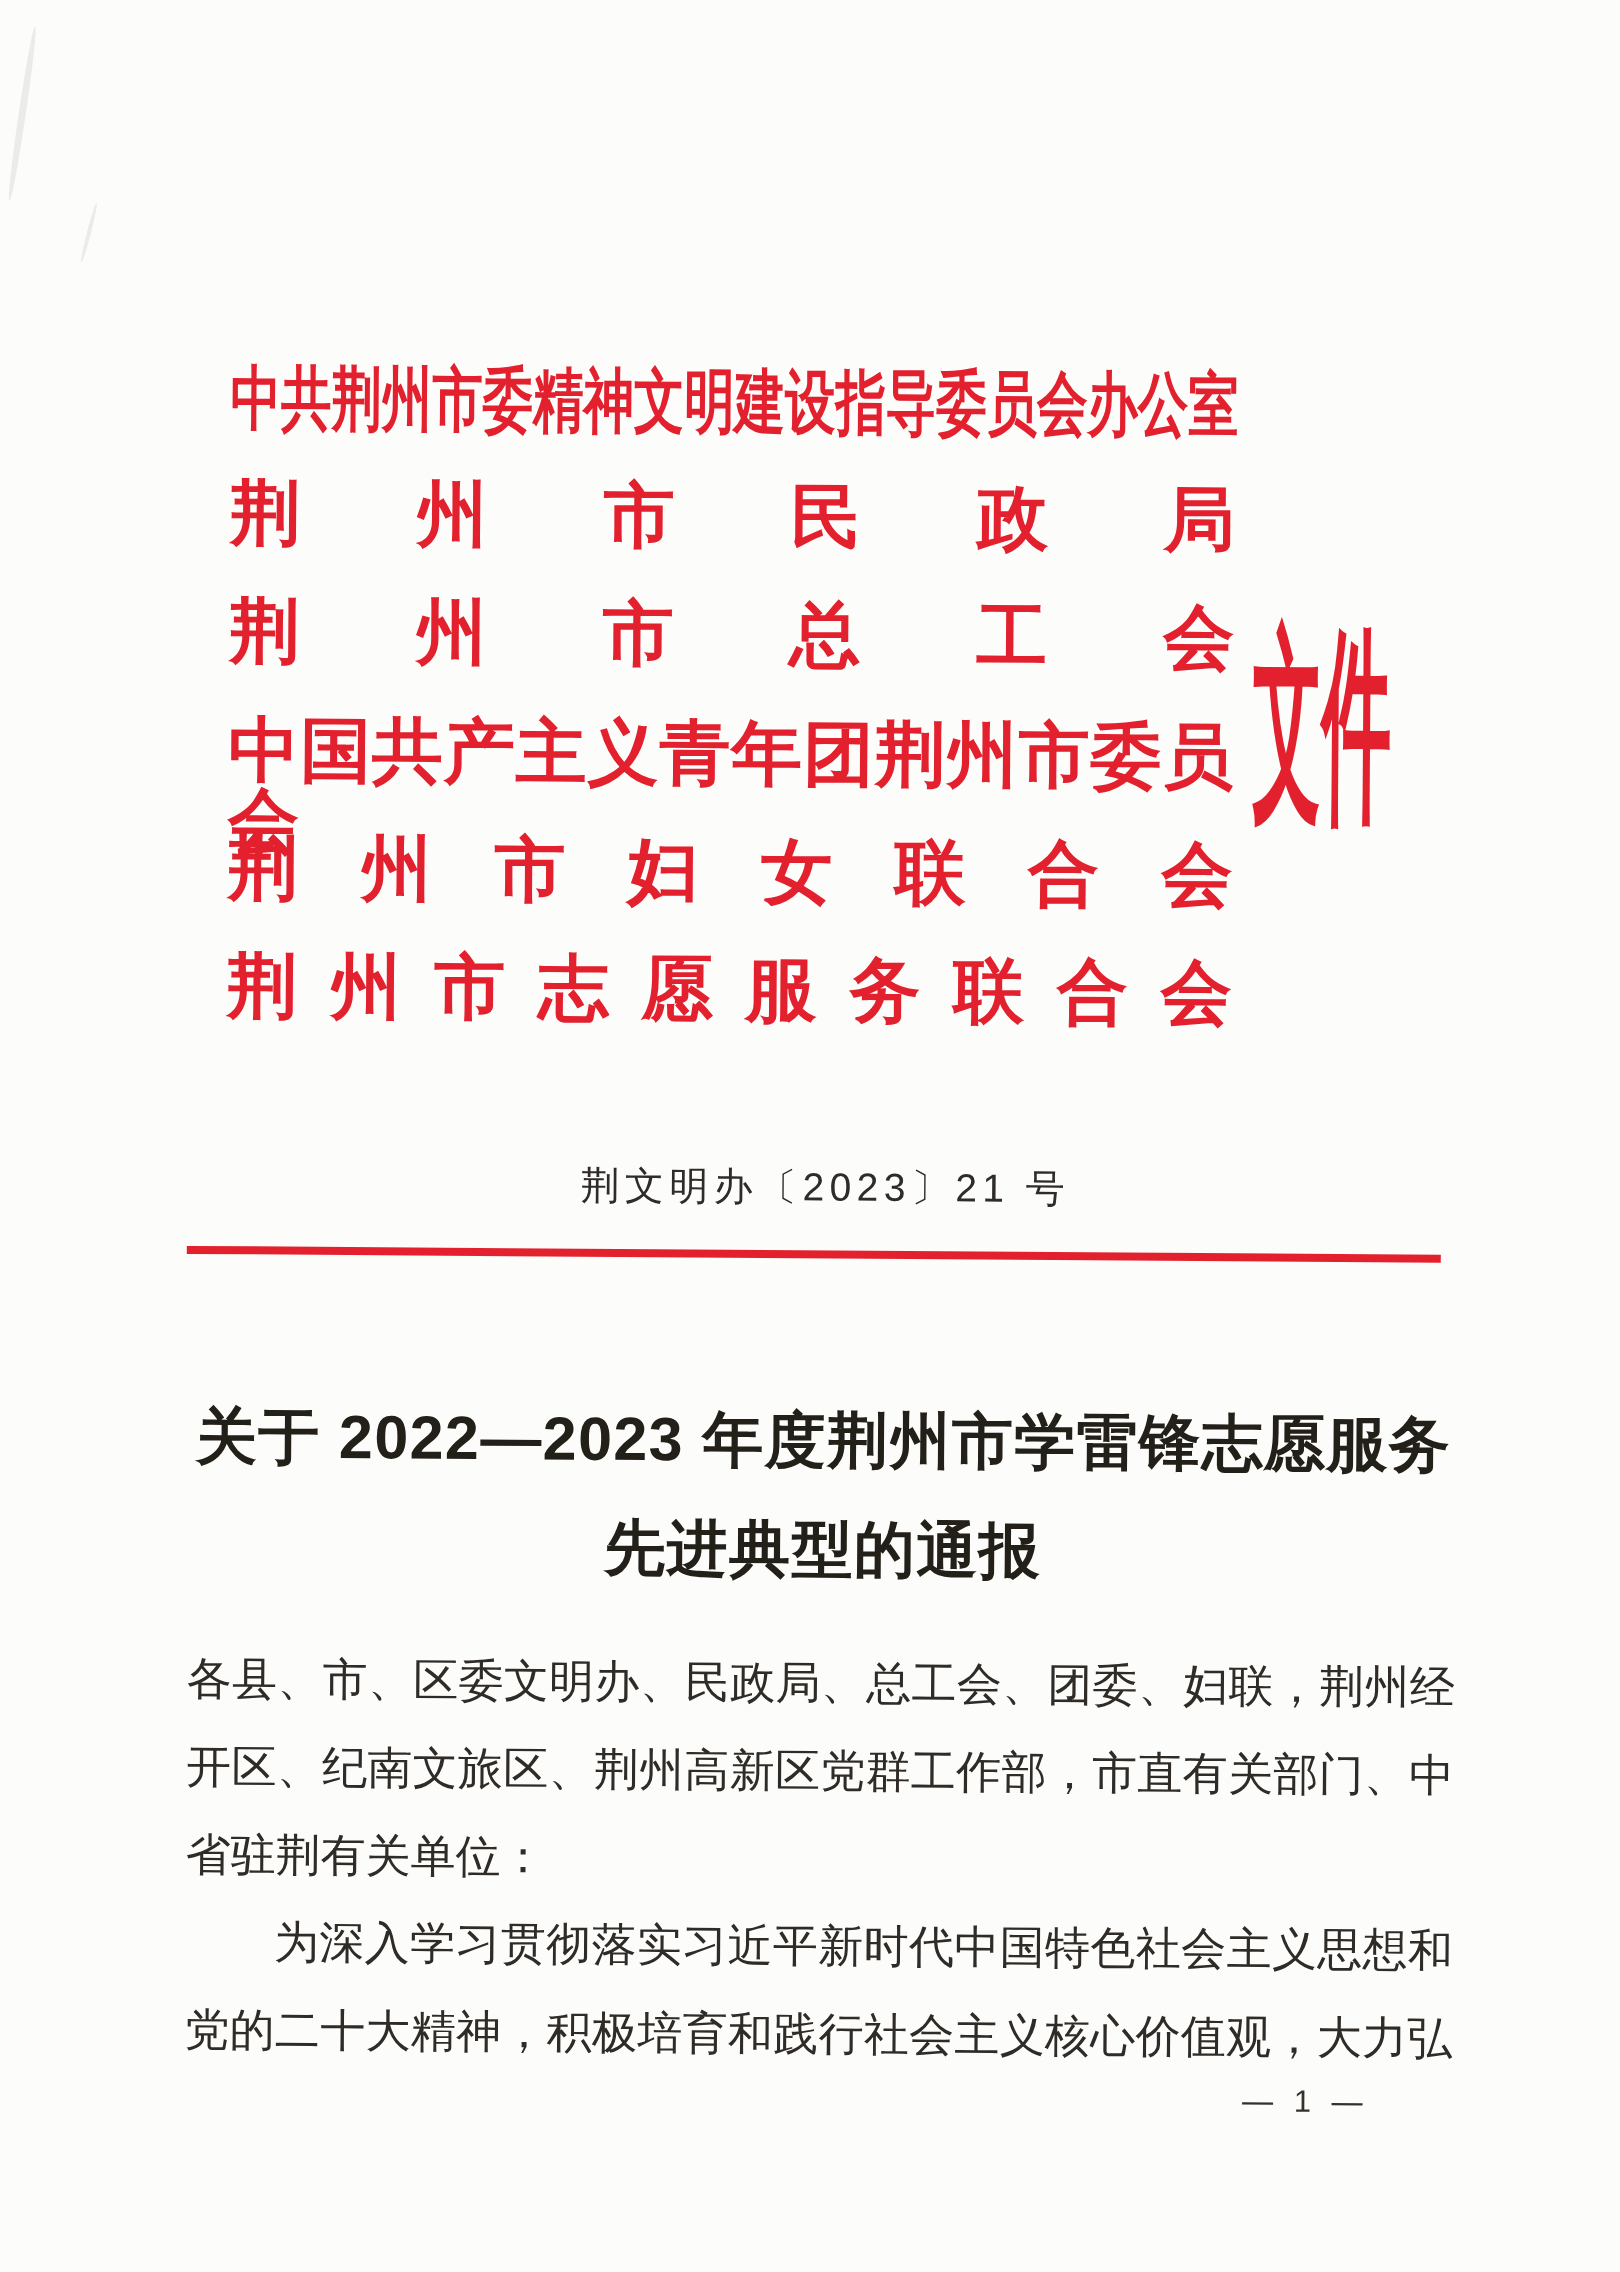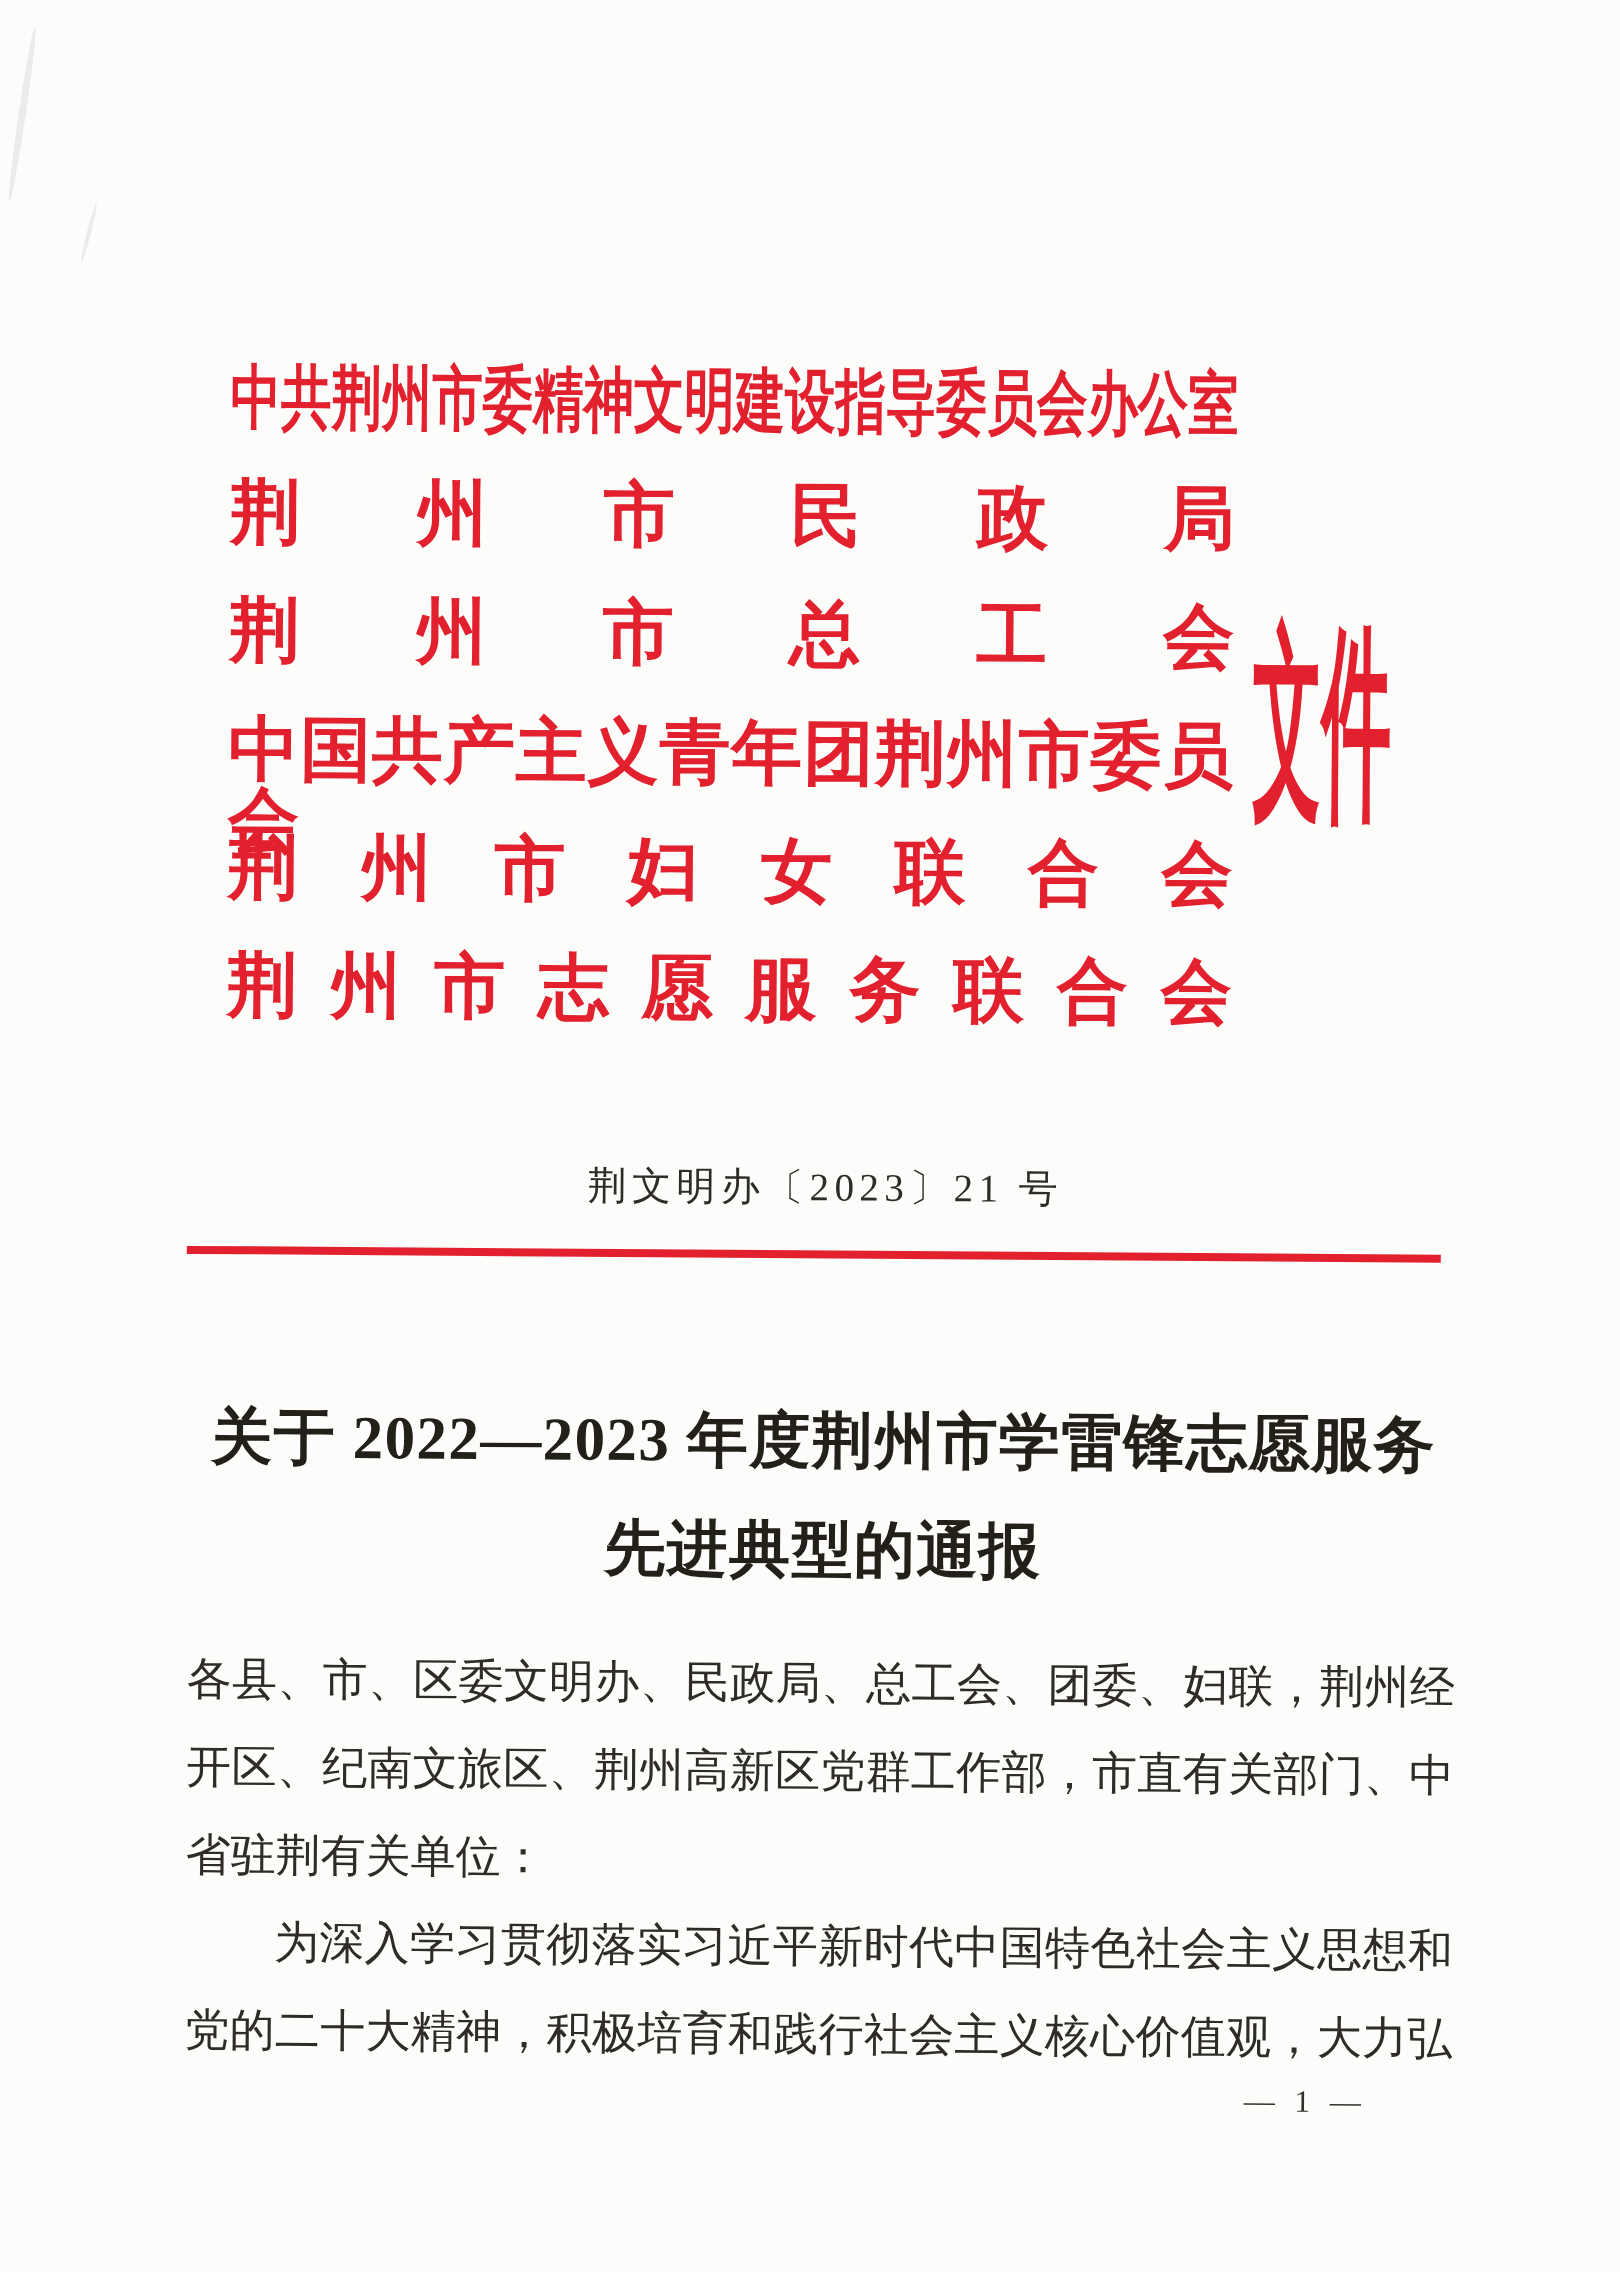--- a/index.html
+++ b/index.html
@@ -2,21 +2,21 @@
 <html style="--red: #e3202e;font-size:10.8px"><head>
 <meta charset="utf-8">
 <style>
   html,body{margin:0;padding:0;background:#e9e9e7;}
   .page{
     position:relative;
     width:1620px;height:2273px;
     margin:0 auto;
     background:#fcfcfa;
     overflow:hidden;
-    font-family:Liberation Serif, serif;
+    font-family:Liberation Sans, sans-serif;
   }
   .skew{
     position:absolute;inset:0;
     transform:rotate(0.4deg);
     transform-origin:203px 1080px;
   }
   
   .org-line{
     position:absolute;left:226px;
     color:var(--red);

